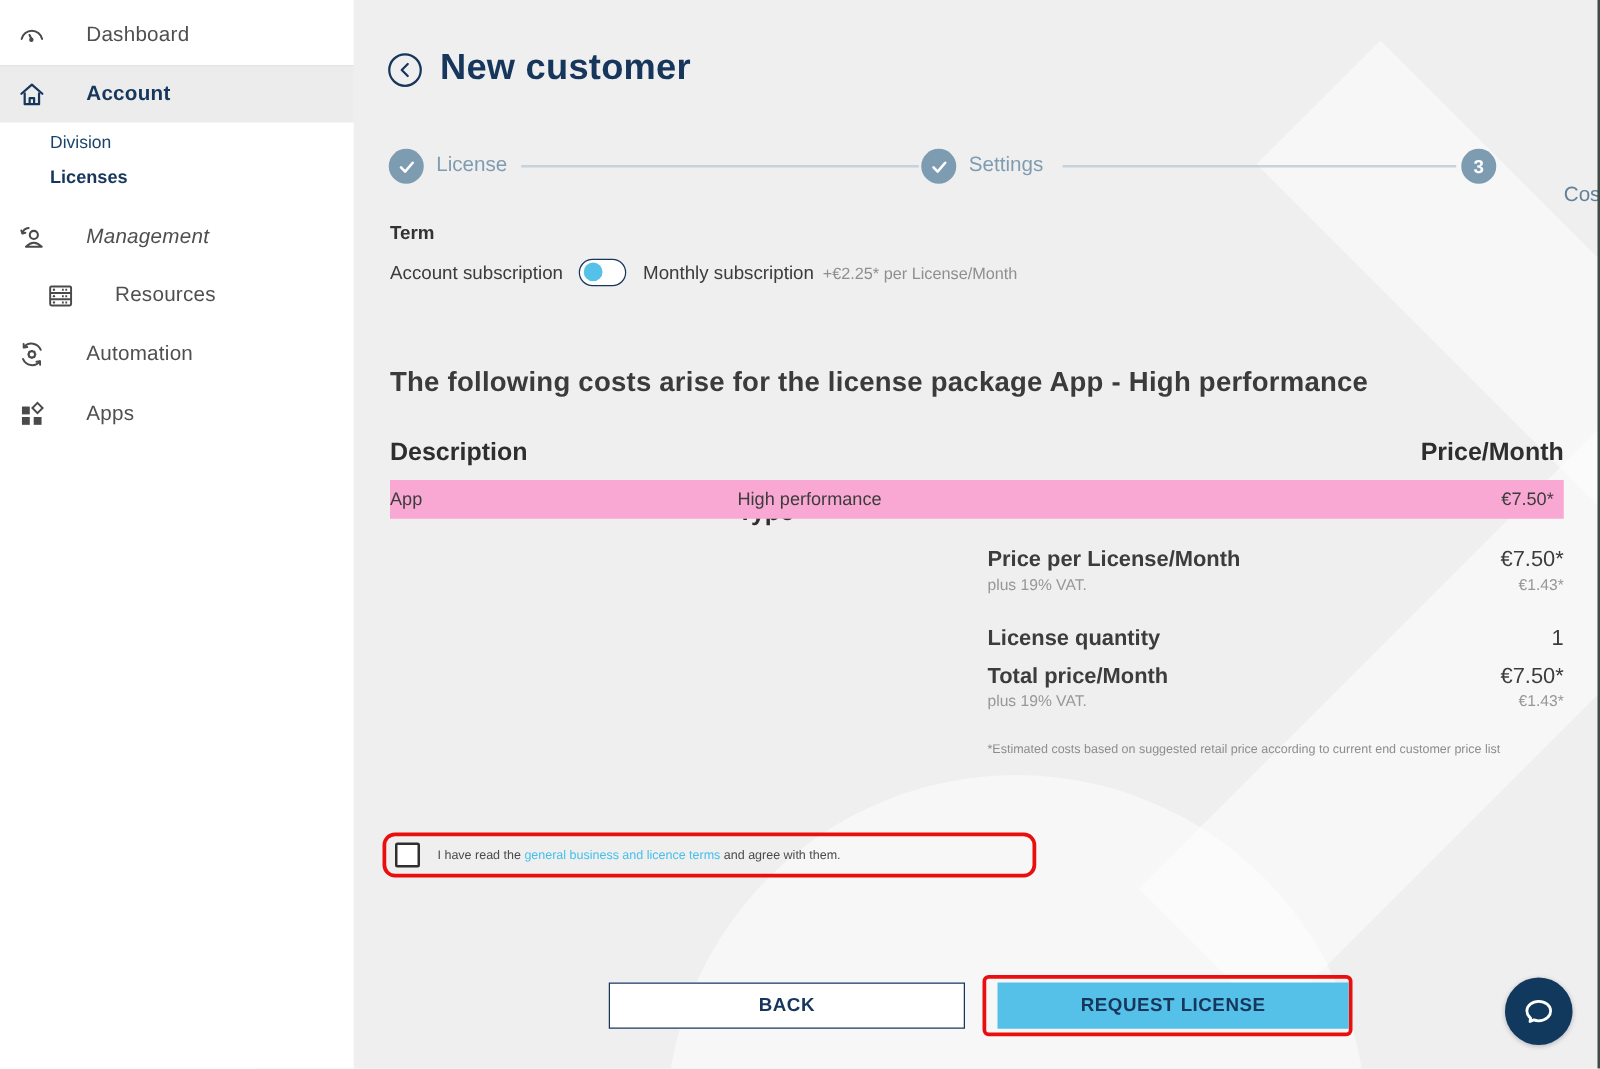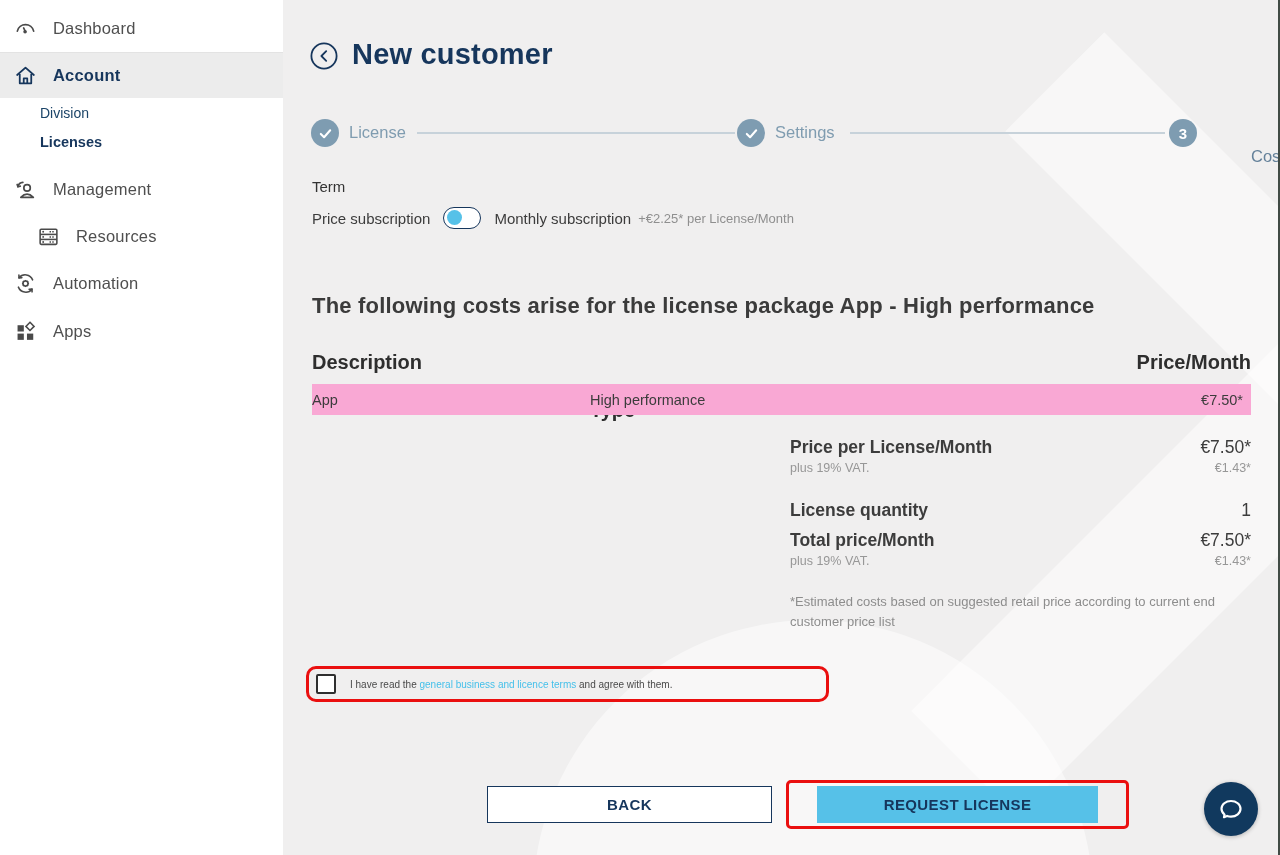--- a/index.html
+++ b/index.html
@@ -2,21 +2,21 @@
 <html><head>
 <meta charset="utf-8">
 <style>
   * { margin:0; padding:0; box-sizing:border-box; }
   html,body { width:1280px; height:855px; background:#fff; }
   body { font-family:"Liberation Sans", sans-serif; }
   .screen { position:relative; width:1280px; height:855px; overflow:hidden; background:#f0efef; }
 
   
   .sidebar { position:absolute; left:0; top:0; width:283px; height:855px; background:#ffffff; z-index:3; }
-  .side-item { position:absolute; left:0; width:283px; height:46px; display:flex; align-items:center; gap:16px; padding-left:13px; cursor:pointer; }
+  .side-item { position:absolute; left:0; width:283px; height:46px; display:flex; align-items:center; gap:32px; padding-left:13px; cursor:pointer; }
   .side-item .lbl { font-size:16.5px; color:#4f4f4f; font-weight:500; letter-spacing:.2px; }
   .side-item.active { background:#ececec; border-top:1px solid #e3e3e3; }
   .side-item.active .lbl { color:#16365c; font-weight:700; }
   .side-sub { position:absolute; left:40px; font-size:14px; color:#1b4468; cursor:pointer; }
   .side-sub.current { font-weight:700; color:#16365c; font-size:14.5px; }
   .icon22 { width:24px; height:24px; flex:0 0 24px; display:inline-flex; align-items:center; justify-content:center; }
 
   
   .main { position:absolute; left:283px; top:0; width:997px; height:855px; background:#f0efef; overflow:hidden; }
   .deco { position:absolute; background:rgba(255,255,255,.5); z-index:0; }
@@ -27,21 +27,21 @@
   .page-title { left:69px; top:38px; font-size:29px; font-weight:700; color:#16365c; letter-spacing:.2px; }
 
   
   .step-circle { width:28px; height:28px; border-radius:50%; background:#7e9cb1; color:#fff; display:flex; align-items:center; justify-content:center; }
   .step-circle .num { font-size:15px; font-weight:700; }
   .step-label { font-size:16.5px; color:#7f9cb0; top:123px; }
   .step-label.active { color:#64819a; }
   .step-line { top:132px; height:2px; background:#c7d2da; }
 
   
-  .term-label { left:29px; top:178px; font-size:15px; font-weight:400; color:#333; }
+  .term-label { left:29px; top:178px; font-size:15px; font-weight:700; color:#333; }
   .term-row { left:29px; top:207px; display:flex; align-items:center; gap:13px; }
   .term-opt { font-size:15px; color:#3c3c3c; }
   .term-note { font-size:13px; color:#8f8f8f; margin-left:-6px; }
   .toggle { position:relative; width:38px; height:22px; border:1.5px solid #16365c; border-radius:11px; background:#fff; cursor:pointer; }
   .toggle .knob { position:absolute; left:2.5px; top:2px; width:15px; height:15px; border-radius:50%; background:#56c1e8; }
 
   
   .costs-heading { left:29px; top:293px; font-size:22px; font-weight:700; color:#3b3b3b; letter-spacing:.2px; }
   .tbl { left:29px; top:351px; width:939px; }
   .tbl-head { position:relative; height:22px; font-size:20px; color:#2e2e2e; font-weight:700; }
@@ -51,32 +51,32 @@
   .tbl-row .c1 { position:absolute; left:0; }
   .tbl-row .c2 { position:absolute; left:278px; }
   .tbl-row .c3 { position:absolute; right:8px; }
 
   
   .sumrow { left:507px; width:461px; height:22px; display:flex; justify-content:space-between; align-items:baseline; }
   .sumrow .l { font-size:17.5px; font-weight:700; color:#3c3c3c; }
   .sumrow .v { font-size:17.5px; color:#3c3c3c; }
   .subrow { left:507px; width:461px; display:flex; justify-content:space-between; }
   .subrow .l, .subrow .v { font-size:12.5px; color:#979797; }
-  .footnote { left:507px; top:592px; width:452px; font-size:13px; color:#8d8d8d; line-height:1.55; }
+  .footnote { left:507px; top:592px; width:452px; font-size:10px; color:#8d8d8d; line-height:1.55; }
 
   
   .terms-box { left:23px; top:666px; width:523px; height:36px; border:3px solid #ea0f0f; border-radius:10px; display:flex; align-items:center; gap:14px; padding-left:7px; background:transparent; }
   .checkbox { width:20px; height:20px; background:#fff; border:2px solid #2f2f2f; border-radius:2px; cursor:pointer; flex:0 0 20px; }
   .terms-text { font-size:10px; color:#4a4a4a; white-space:nowrap; }
   .terms-text .link { color:#45c0ea; cursor:pointer; }
 
   
   .btn { position:absolute; height:37px; display:flex; align-items:center; justify-content:center; font-size:15px; font-weight:700; letter-spacing:.4px; cursor:pointer; }
   .btn-back { left:204px; top:786px; width:285px; background:#ffffff; border:1.5px solid #16365c; color:#16365c; }
-  .req-annot { left:503px; top:780px; width:343px; height:49px; border:3px solid #ea0f0f; border-radius:5px; display:flex; align-items:center; justify-content:center; }
+  .req-annot { left:503px; top:780px; width:296px; height:49px; border:3px solid #ea0f0f; border-radius:5px; display:flex; align-items:center; justify-content:flex-end; }
   .btn-request { position:relative; width:281px; height:37px; background:#56c1e8; color:#16365c; border:none; }
 
   .chat-fab { left:921px; top:782px; width:54px; height:54px; border-radius:50%; background:#11395e; display:flex; align-items:center; justify-content:center; cursor:pointer; box-shadow:0 1px 4px rgba(0,0,0,.25); }
 
   .window-edge { position:absolute; right:0; top:0; width:2px; height:855px; background:#414b45; z-index:6; }
 </style>
 </head>
 <body>
 
 <div class="screen">
@@ -101,21 +101,21 @@
           <path d="M5.5 9.5 V18.5 H16.5 V9.5" stroke-linejoin="round"></path>
           <path d="M9.3 18.5 V13.8 H12.7 V18.5" stroke-linejoin="round"></path>
         </svg>
       </span>
       <span class="lbl">Account</span>
     </div>
 
     <div class="side-sub" style="top:105px;">Division</div>
     <div class="side-sub current" style="top:134px;">Licenses</div>
 
-    <div class="side-item" style="top:166px;">
+    <div class="side-item" style="top:166px;font-style:italic;">
       <span class="icon22">
         <svg width="23" height="23" viewBox="0 0 22 22" fill="none" stroke="#4a4a4a" stroke-width="1.6">
           <circle cx="12.5" cy="9.5" r="3.1"></circle>
           <path d="M6.5 18.5 Q12.5 12.5 18.5 18.5 Z" stroke-linejoin="round"></path>
           <path d="M8.5 4.2 A5.2 5.2 0 0 0 3.8 8.2" stroke-linecap="round"></path>
           <path d="M3 6.2 L3.8 8.4 L6 7.8" fill="none" stroke-linecap="round" stroke-linejoin="round"></path>
         </svg>
       </span>
       <span class="lbl">Management</span>
     </div>
@@ -199,21 +199,21 @@
     </div>
     <span class="z step-label" style="left:492px;">Settings</span>
     <div class="z step-line" style="left:567px; width:315px;"></div>
     <div class="z step-circle" style="left:886px; top:119px;">
       <span class="num">3</span>
     </div>
     <span class="z step-label active" style="left:968px;margin-top:24px;">Costs</span>
 
     <div class="z term-label">Term</div>
     <div class="z term-row">
-      <span class="term-opt">Price subscription</span>
+      <span class="term-opt">Account subscription</span>
       <div class="toggle">
           <div class="knob"></div>
         </div>
       <span class="term-opt">Monthly subscription</span>
       <span class="term-note">+€2.25* per License/Month</span>
     </div>
 
     <h2 class="z costs-heading">The following costs arise for the license package App - High performance</h2>
 
     <div class="z tbl">

